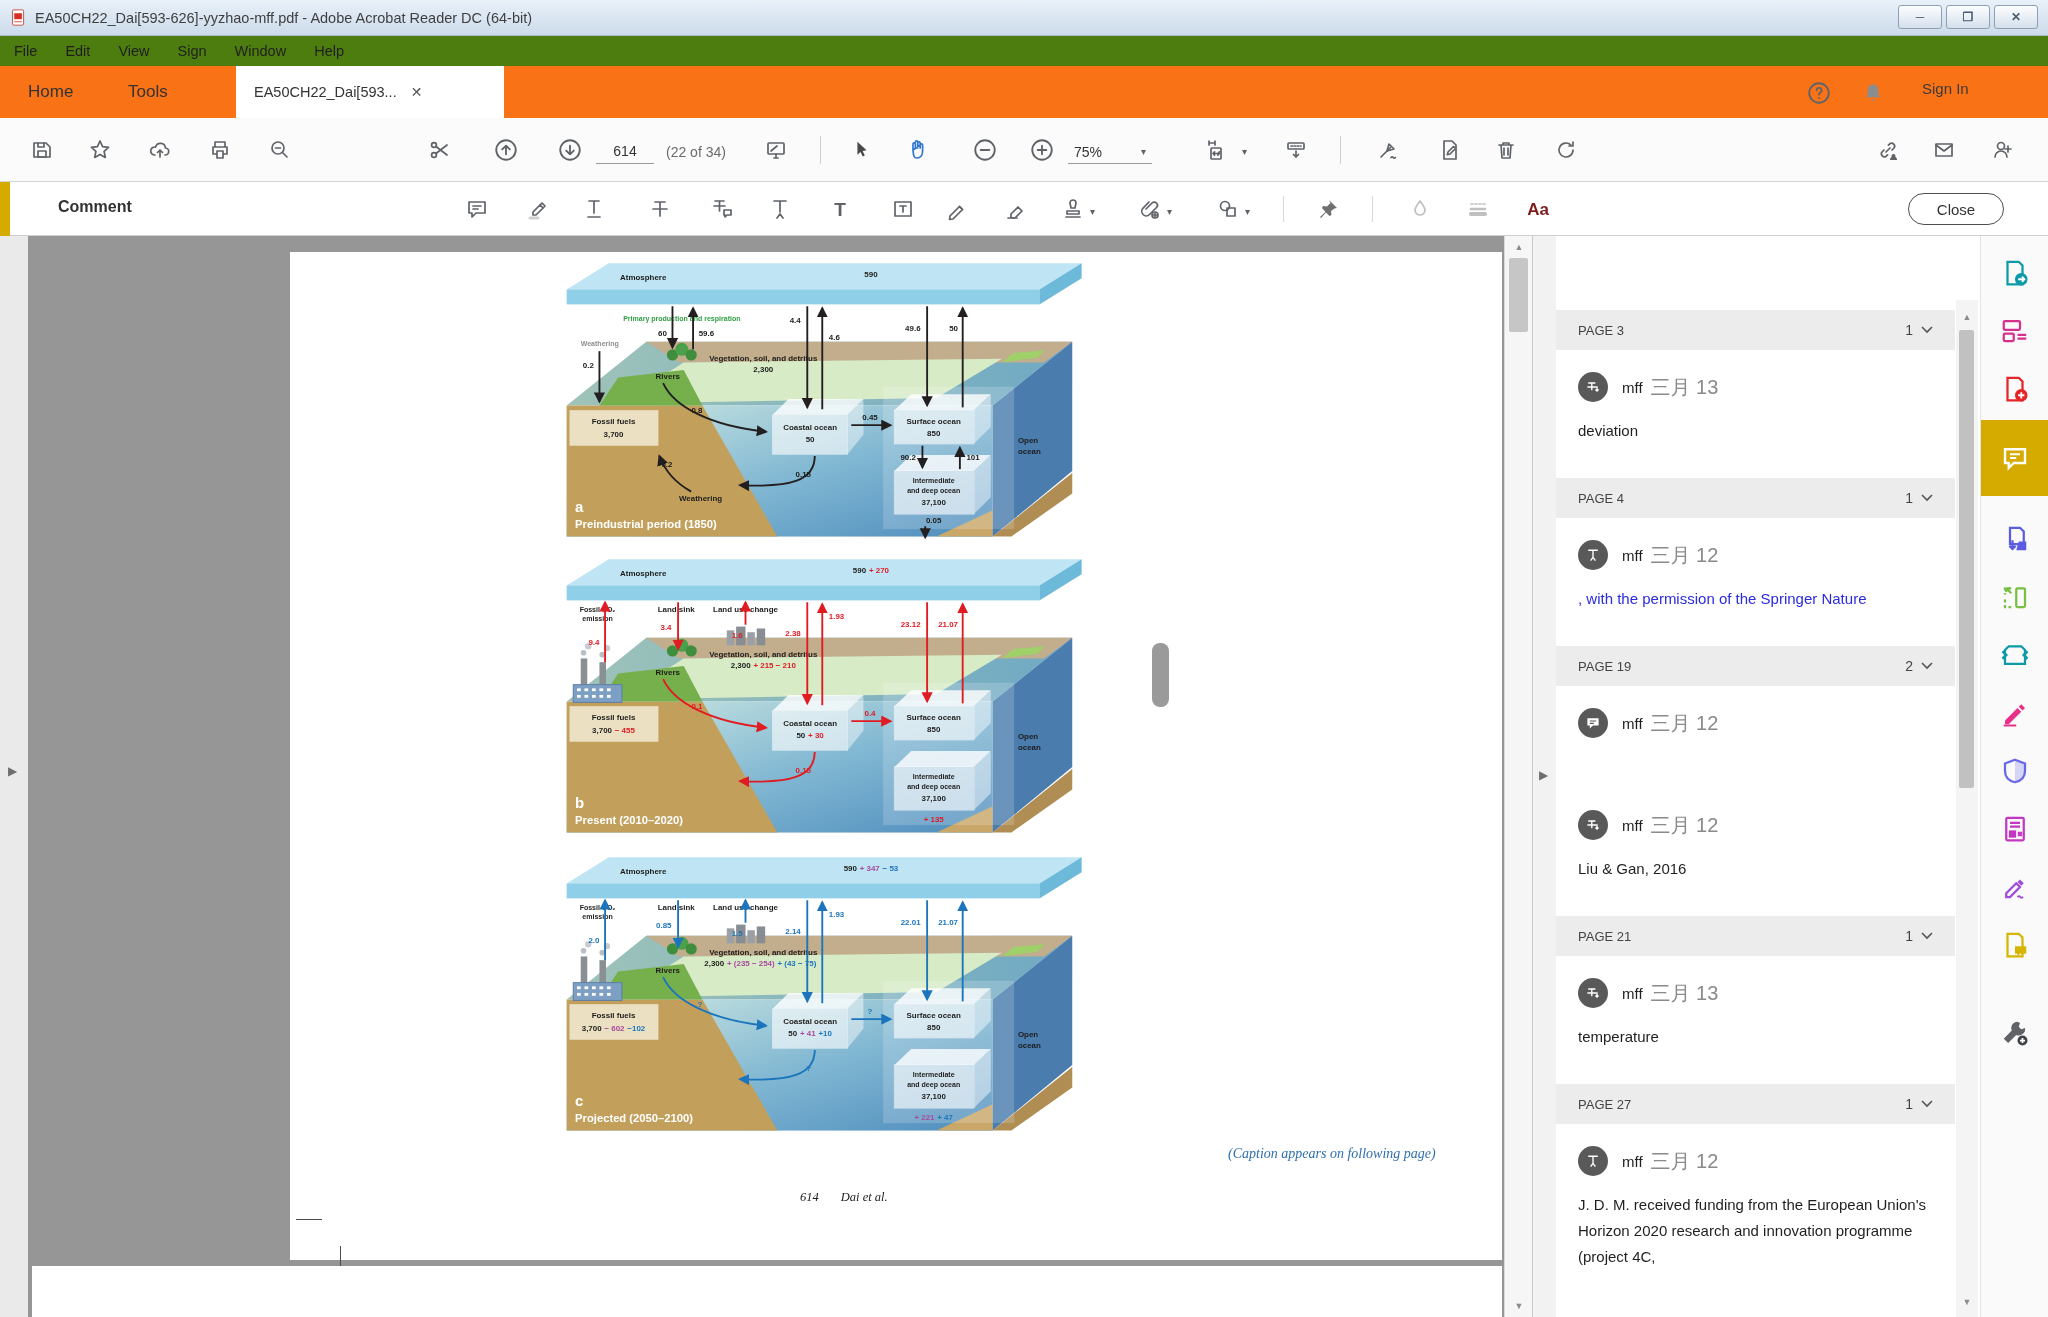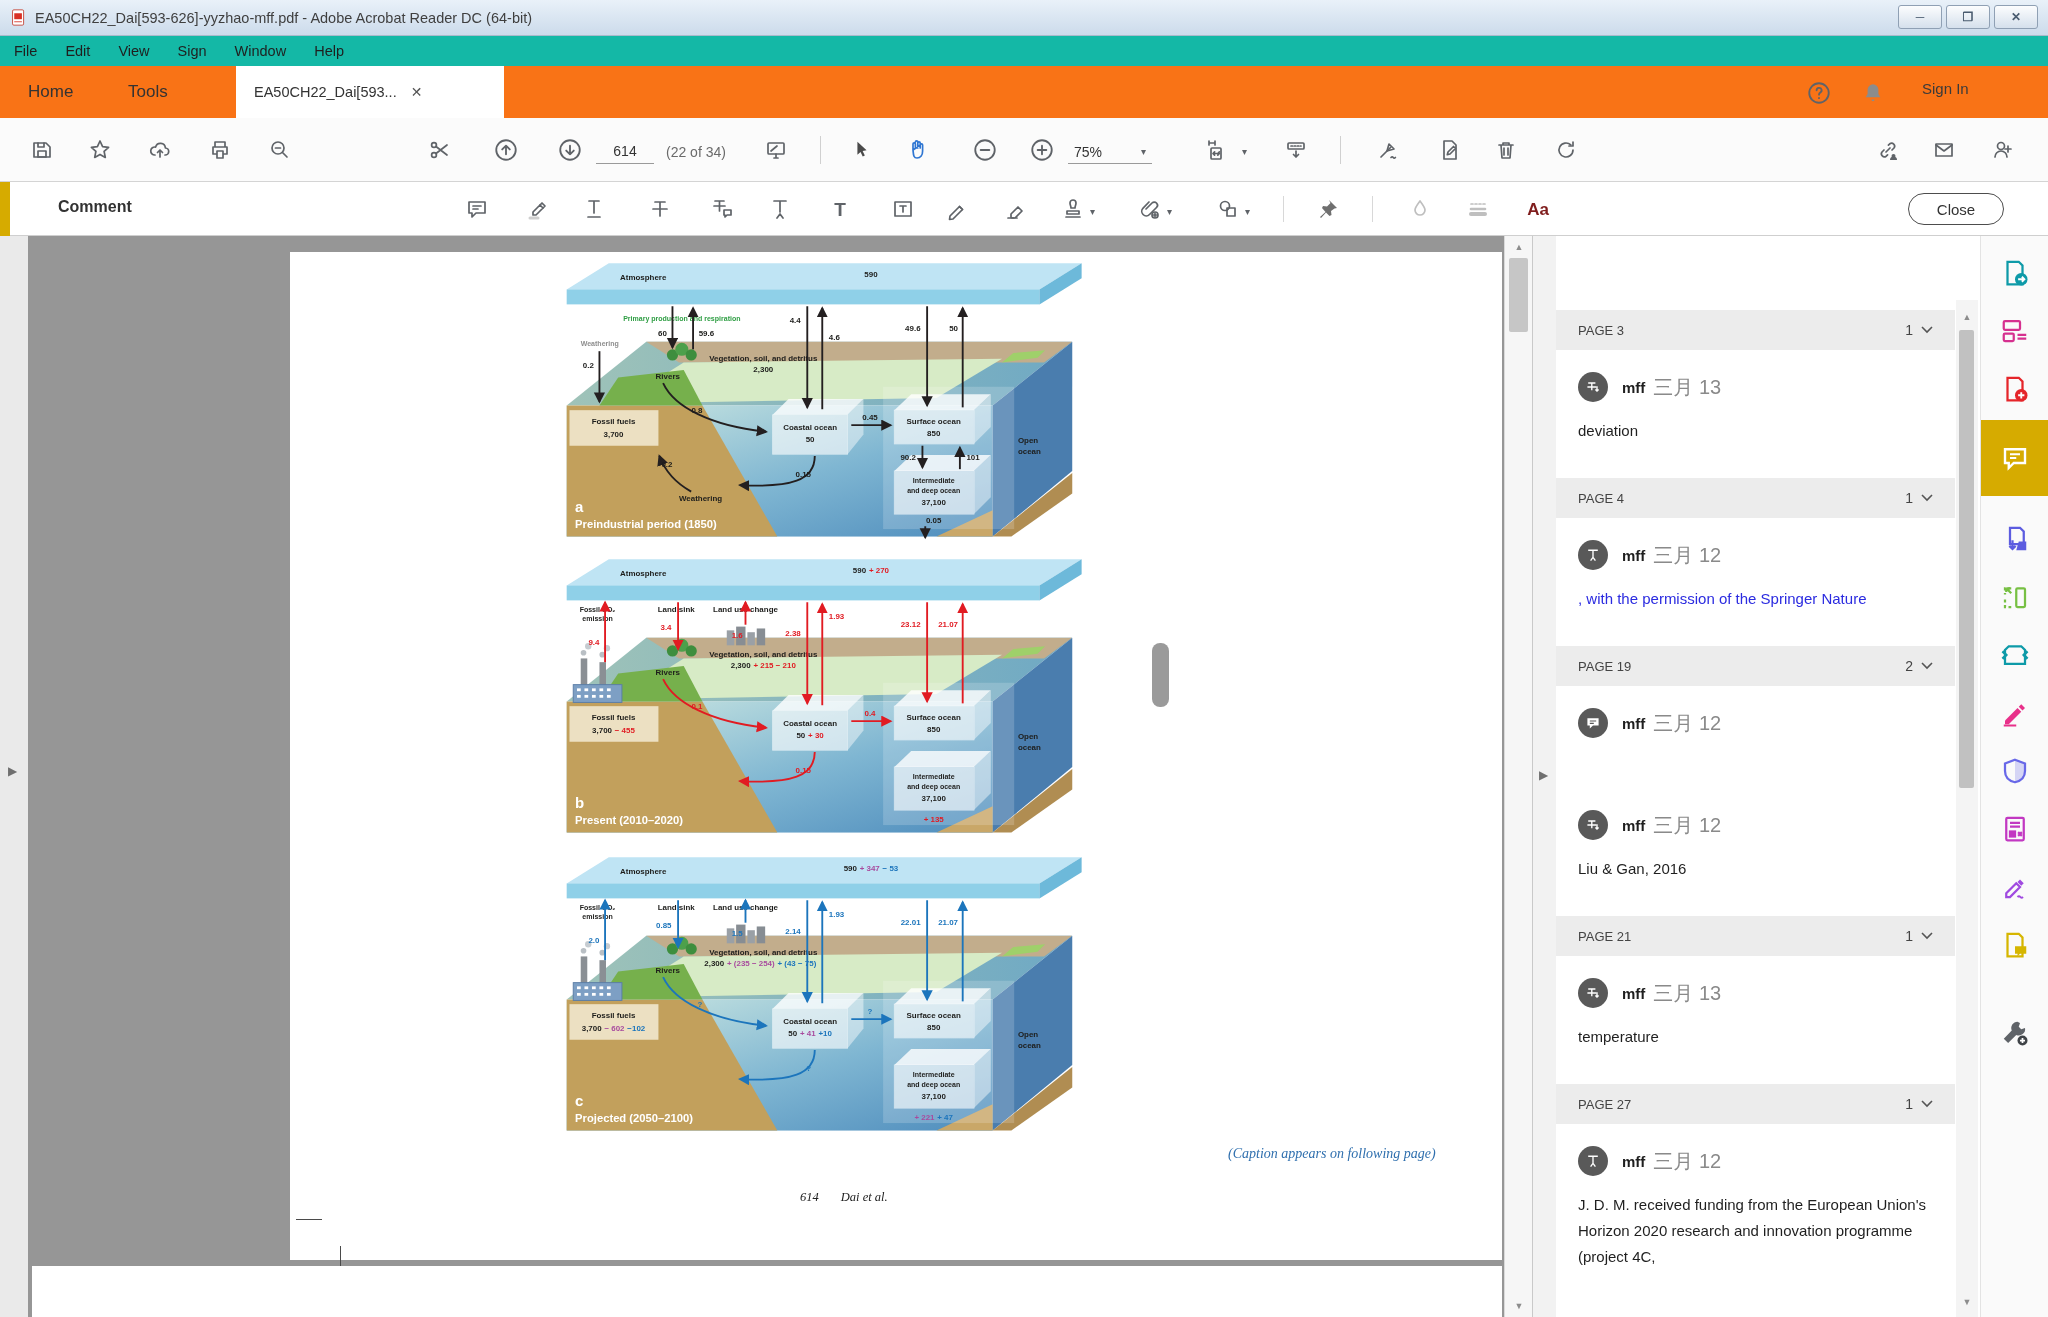--- a/index.html
+++ b/index.html
@@ -7,21 +7,21 @@
   body{position:relative;font-family:"Liberation Sans",sans-serif;background:#969696;overflow:hidden}
 
   
   .titlebar{position:absolute;left:0;top:0;width:2048px;height:36px;
     background:linear-gradient(#e9f1f9,#ccdbeb);border-bottom:1px solid #a9bacb;display:flex;align-items:center}
   .titlebar .apptitle{font-size:14.5px;color:#3f3f3f;margin-left:8px}
   .pdficon{width:17px;height:17px;margin-left:10px}
   .winbtn{position:absolute;top:5px;width:44px;height:24px;border:1px solid #8fa0b4;border-radius:3px;
     background:linear-gradient(#fcfdfe,#d5e0ec);display:flex;align-items:center;justify-content:center;
     font-size:12px;color:#4a5c70;font-weight:bold}
-  .menubar{position:absolute;left:0;top:36px;width:2048px;height:30px;background:#14b8a6;display:flex;align-items:center}
+  .menubar{position:absolute;left:0;top:36px;width:2048px;height:30px;background:#4d7c0f;display:flex;align-items:center}
   .menubar span{font-size:14.5px;color:#1f1f1f;padding:0 14px}
   .tabbar{position:absolute;left:0;top:66px;width:2048px;height:52px;background:#f97316}
   .tabitem{position:absolute;top:0;height:52px;display:flex;align-items:center;font-size:17px;color:#333}
   .doctab{position:absolute;left:236px;top:0;width:268px;height:52px;background:#ffffff;display:flex;align-items:center;
     font-size:14.5px;color:#333;padding-left:18px}
   .doctab .x{margin-left:14px;color:#555;font-size:14px}
   .signin{position:absolute;top:14px;display:flex;align-items:center;color:#3a3a3a}
 
   
   .toolbar{position:absolute;left:0;top:118px;width:2048px;height:64px;background:#fbfbfb;border-bottom:1px solid #d4d4d4}
@@ -83,21 +83,21 @@
   .cphead{position:absolute;left:0;top:0;width:424px;height:64px;border-bottom:1px solid #e0e0e0}
   .cphead .title{position:absolute;left:46px;top:22px;font-size:16px;font-weight:bold;color:#323232}
   .cphead .hic{position:absolute;top:20px;width:28px;height:28px;display:flex;align-items:center;justify-content:center}
   .clist{position:absolute;left:0;top:66px;width:399px;height:1015px;overflow:hidden}
   .secrow{height:40px;background:#ececec;display:flex;align-items:center;justify-content:space-between;
     padding:0 22px;font-size:13px;color:#444}
   .secrow .cnt{display:flex;align-items:center;gap:8px;font-size:14px}
   .cmt{padding:22px 22px 34px 22px}
   .cmt .hd{display:flex;align-items:center;height:30px;margin-bottom:16px}
   .avatar{width:30px;height:30px;border-radius:50%;background:#595959;display:flex;align-items:center;justify-content:center;margin-right:14px;flex:0 0 30px}
-  .cname{font-size:15px;font-weight:bold;color:#1f1f1f;margin-right:8px}
+  .cname{font-size:15px;font-weight:normal;color:#1f1f1f;margin-right:8px}
   .cdate{font-size:20px;color:#8a8a8a}
   .cbody{font-size:15px;line-height:26px;color:#1f1f1f;width:356px}
   .cbody.bluetxt{color:#2b2be0}
   .cscroll{position:absolute;left:1956px;top:300px;width:22px;height:1017px;background:#f4f4f4}
   .cscroll .arr{position:absolute;left:0;width:22px;text-align:center;color:#8c8c8c;font-size:9px}
   .cscroll .thumb{position:absolute;left:3px;top:30px;width:15px;height:458px;background:#c1c1c1;border-radius:2px}
 
   
   .sidebar{position:absolute;left:1980px;top:236px;width:68px;height:1081px;background:#fafafa;border-left:1px solid #e3e3e3}
   .sbi{position:absolute;left:19px;width:30px;height:30px;display:flex;align-items:center;justify-content:center}

